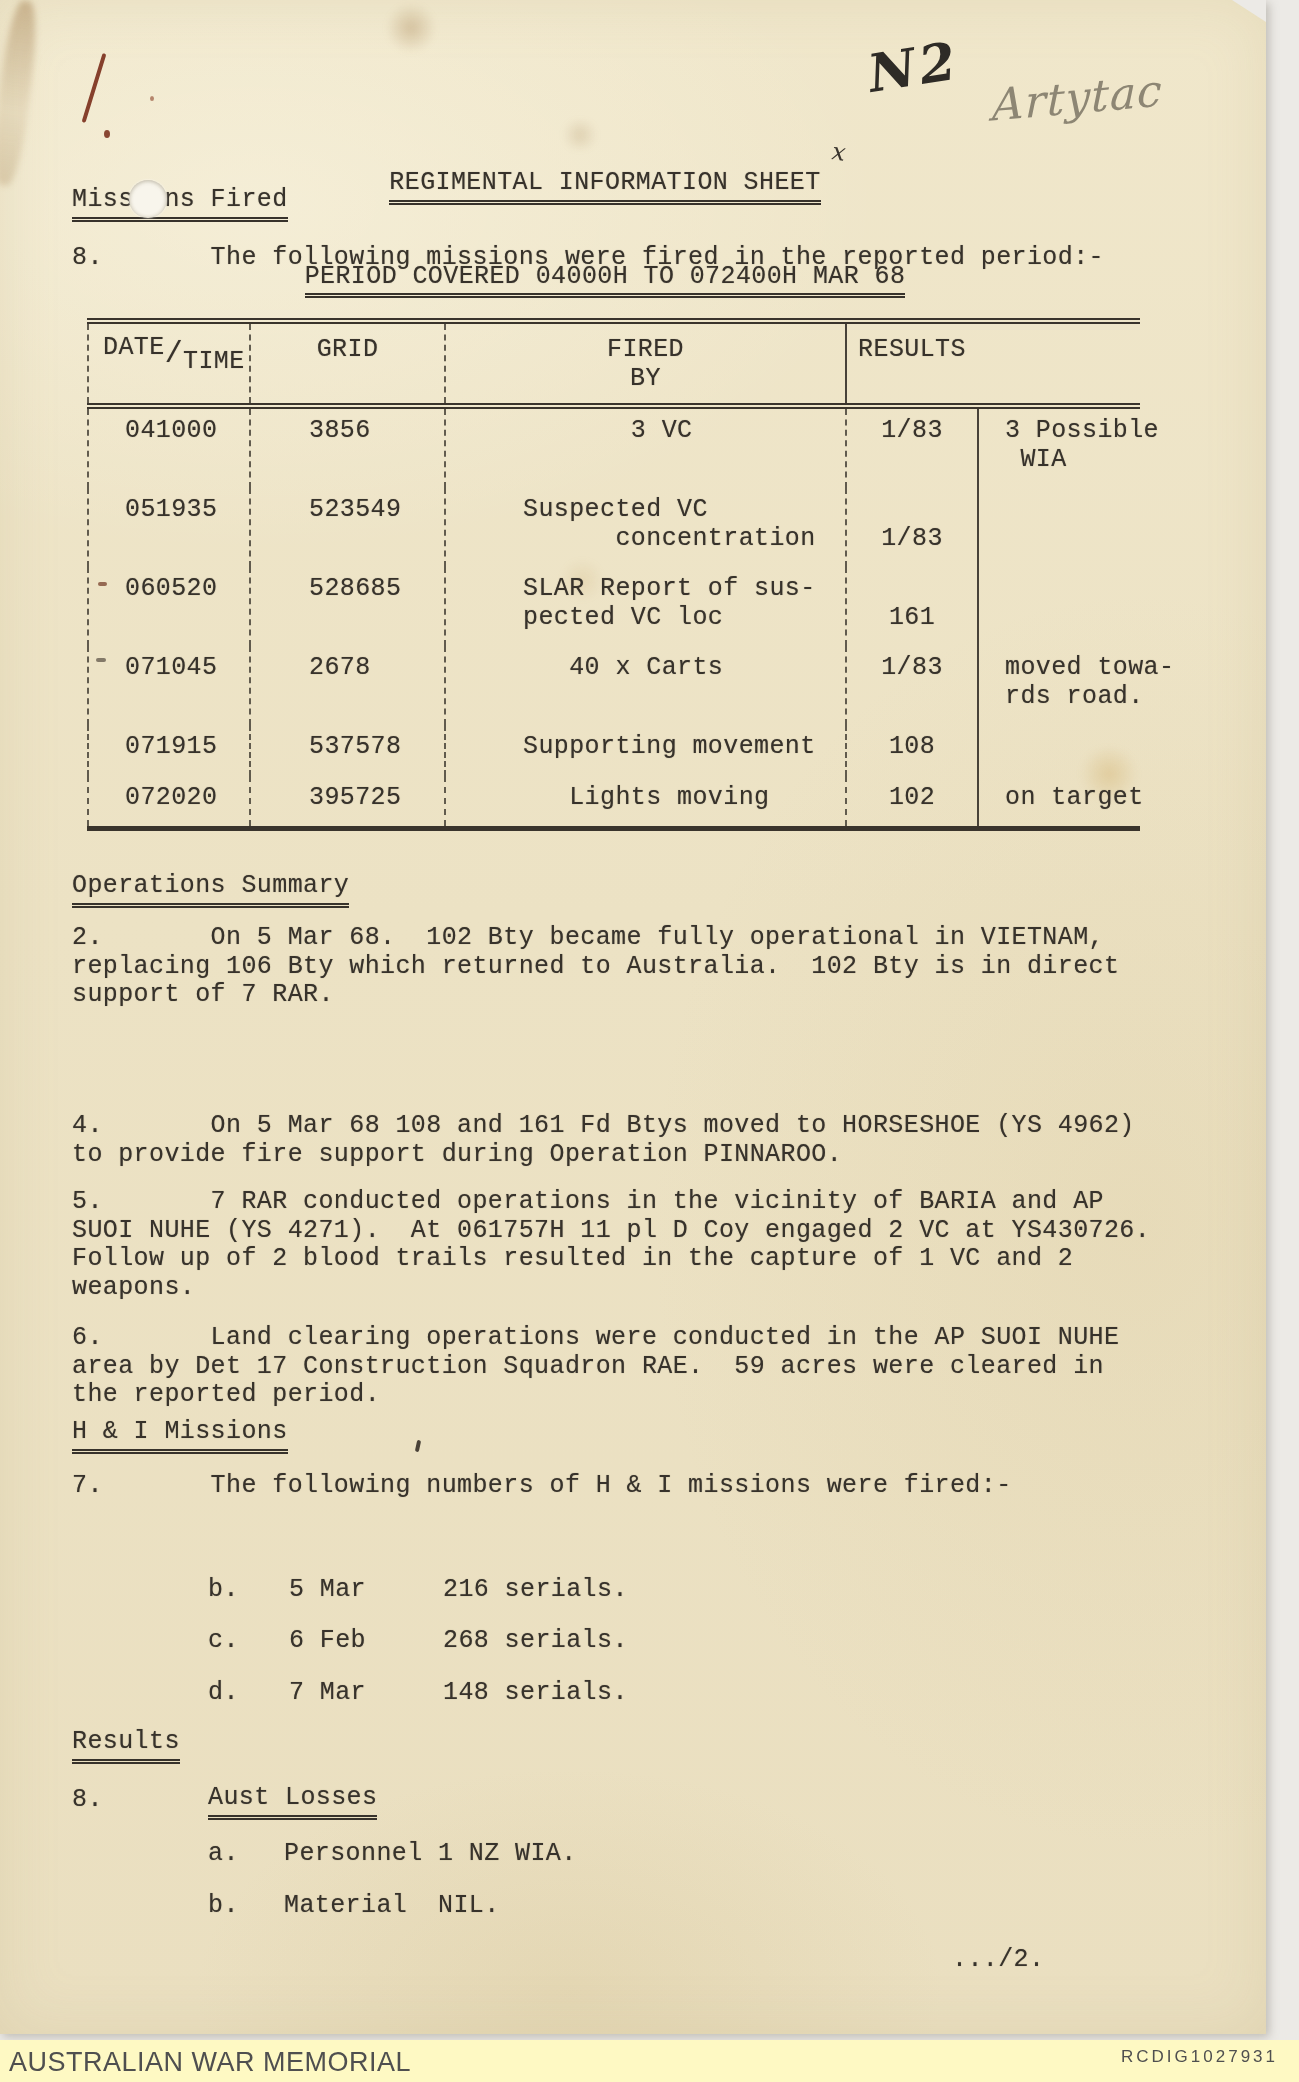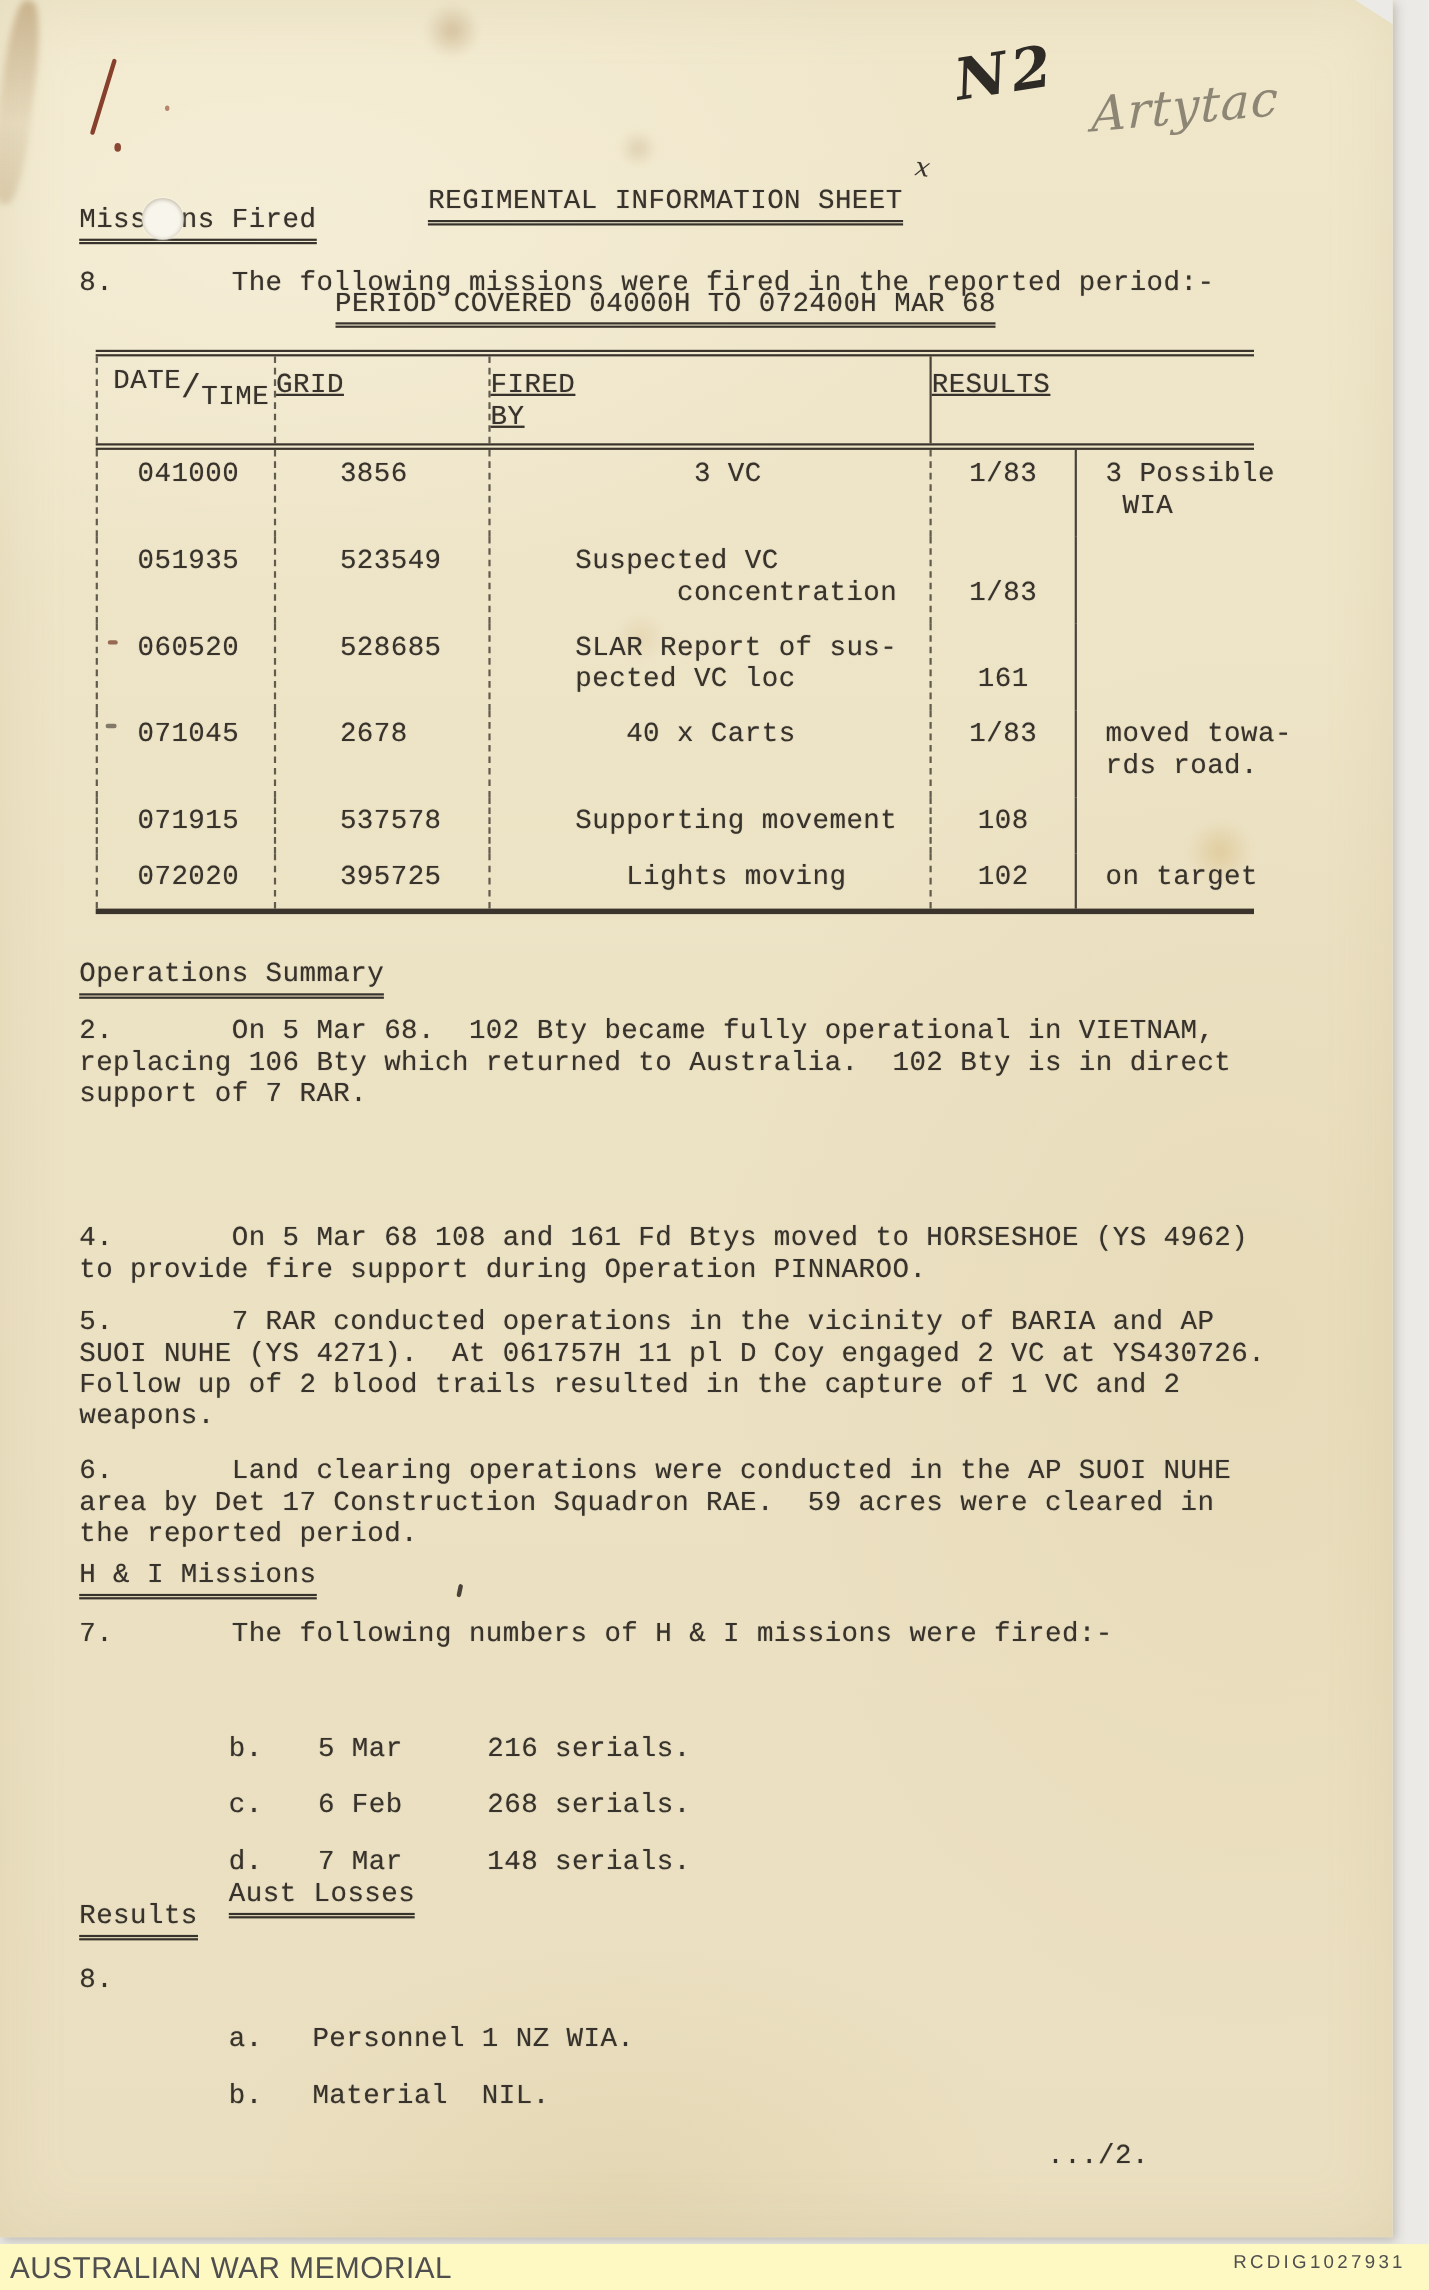--- a/index.html
+++ b/index.html
@@ -59,21 +59,21 @@
   .cell{padding:8px 0 14px 0;color:#37322b;font-size:25px;line-height:28.5px;white-space:pre;
         text-shadow:0 0 1px rgba(55,50,43,.45);letter-spacing:.4px;}
   .thead .cell{padding:12px 0 10px 0;}
   .c-sep{border-left:2px dashed rgba(58,52,44,.78);}
   .c-solid{border-left:2px solid rgba(58,52,44,.92);}
   .c-left{border-left:2px dashed rgba(58,52,44,.78);}
   .c-date{padding-left:36px;}
   .c-grid{padding-left:58px;}
   .c-fired{text-align:center;}
   .c-res{padding-left:26px;}
-  .h-center{text-decoration:underline;}
+  .h-center{text-align:center;}
   .dt-date{display:inline-block;transform:translateY(-4px);padding-left:14px;}
   .dt-slash{display:inline-block;font-size:30px;transform:translateY(4px);}
   .dt-time{display:inline-block;transform:translateY(10px);}
 
   
   .li-label{display:inline-block;width:81px;}
   .li-date{display:inline-block;width:154px;}
   .loss-label{display:inline-block;width:76px;}
 
   
@@ -192,21 +192,21 @@
 
     <div class="tw" style="left:72px;top:1418px;"><span class="u">H &amp; I Missions</span></div>
     <div class="tw" style="left:72px;top:1472px;">7.       The following numbers of H &amp; I missions were fired:-</div>
 
     <div class="tw" style="left:208px;top:1576px;"><span class="li-label">b.</span><span class="li-date">5 Mar</span><span>216 serials.</span></div>
     <div class="tw" style="left:208px;top:1627px;"><span class="li-label">c.</span><span class="li-date">6 Feb</span><span>268 serials.</span></div>
     <div class="tw" style="left:208px;top:1679px;"><span class="li-label">d.</span><span class="li-date">7 Mar</span><span>148 serials.</span></div>
 
     <div class="tw" style="left:72px;top:1728px;"><span class="u">Results</span></div>
     <div class="tw" style="left:72px;top:1786px;">8.</div>
-    <div class="tw" style="left:208px;top:1708px;"><span class="u">Aust Losses</span></div>
+    <div class="tw" style="left:208px;top:1784px;"><span class="u">Aust Losses</span></div>
     <div class="tw" style="left:208px;top:1840px;"><span class="loss-label">a.</span><span>Personnel 1 NZ WIA.</span></div>
     <div class="tw" style="left:208px;top:1892px;"><span class="loss-label">b.</span><span>Material  NIL.</span></div>
 
     <div class="tw" style="left:952px;top:1946px;">.../2.</div>
 
     <div class="punch-hole"></div>
     <div class="corner-cut"></div>
   </div>
 
   <div class="footer">

